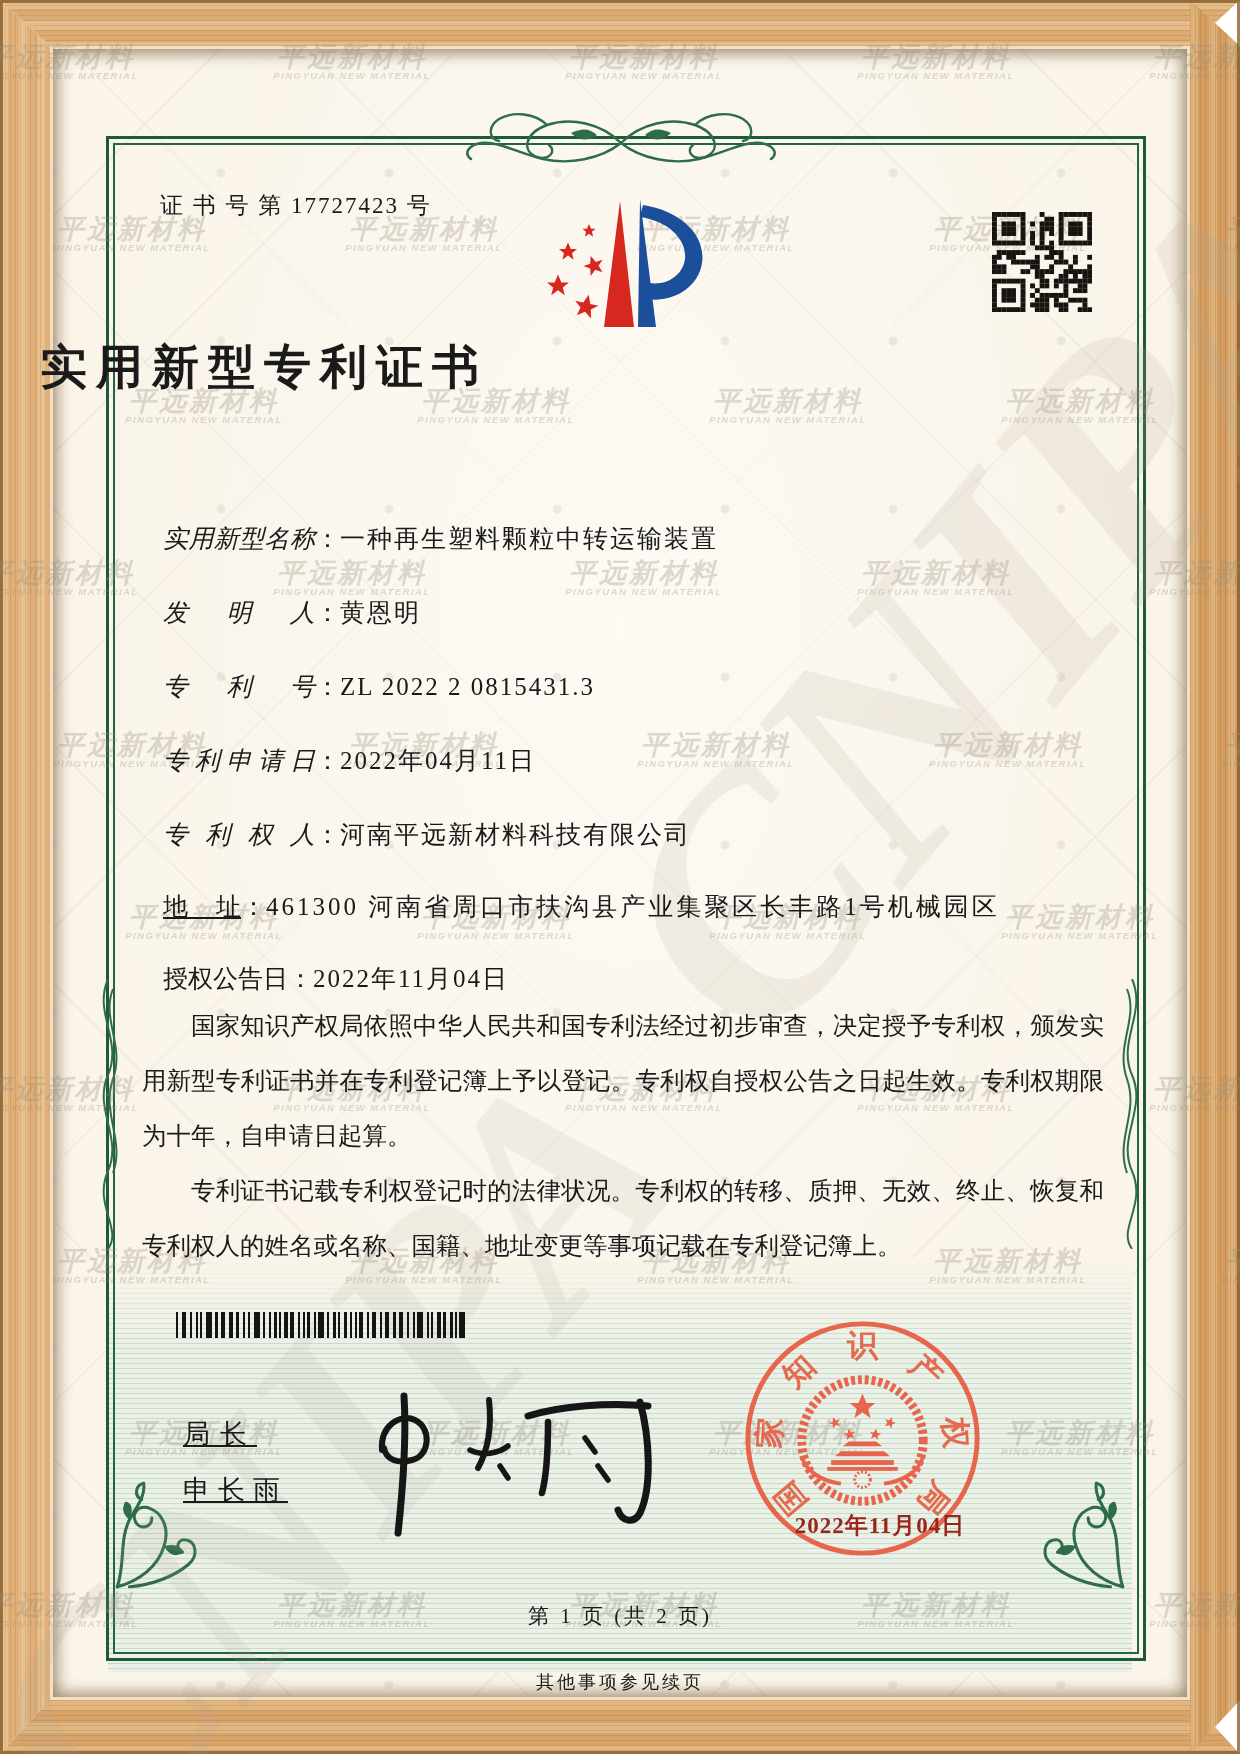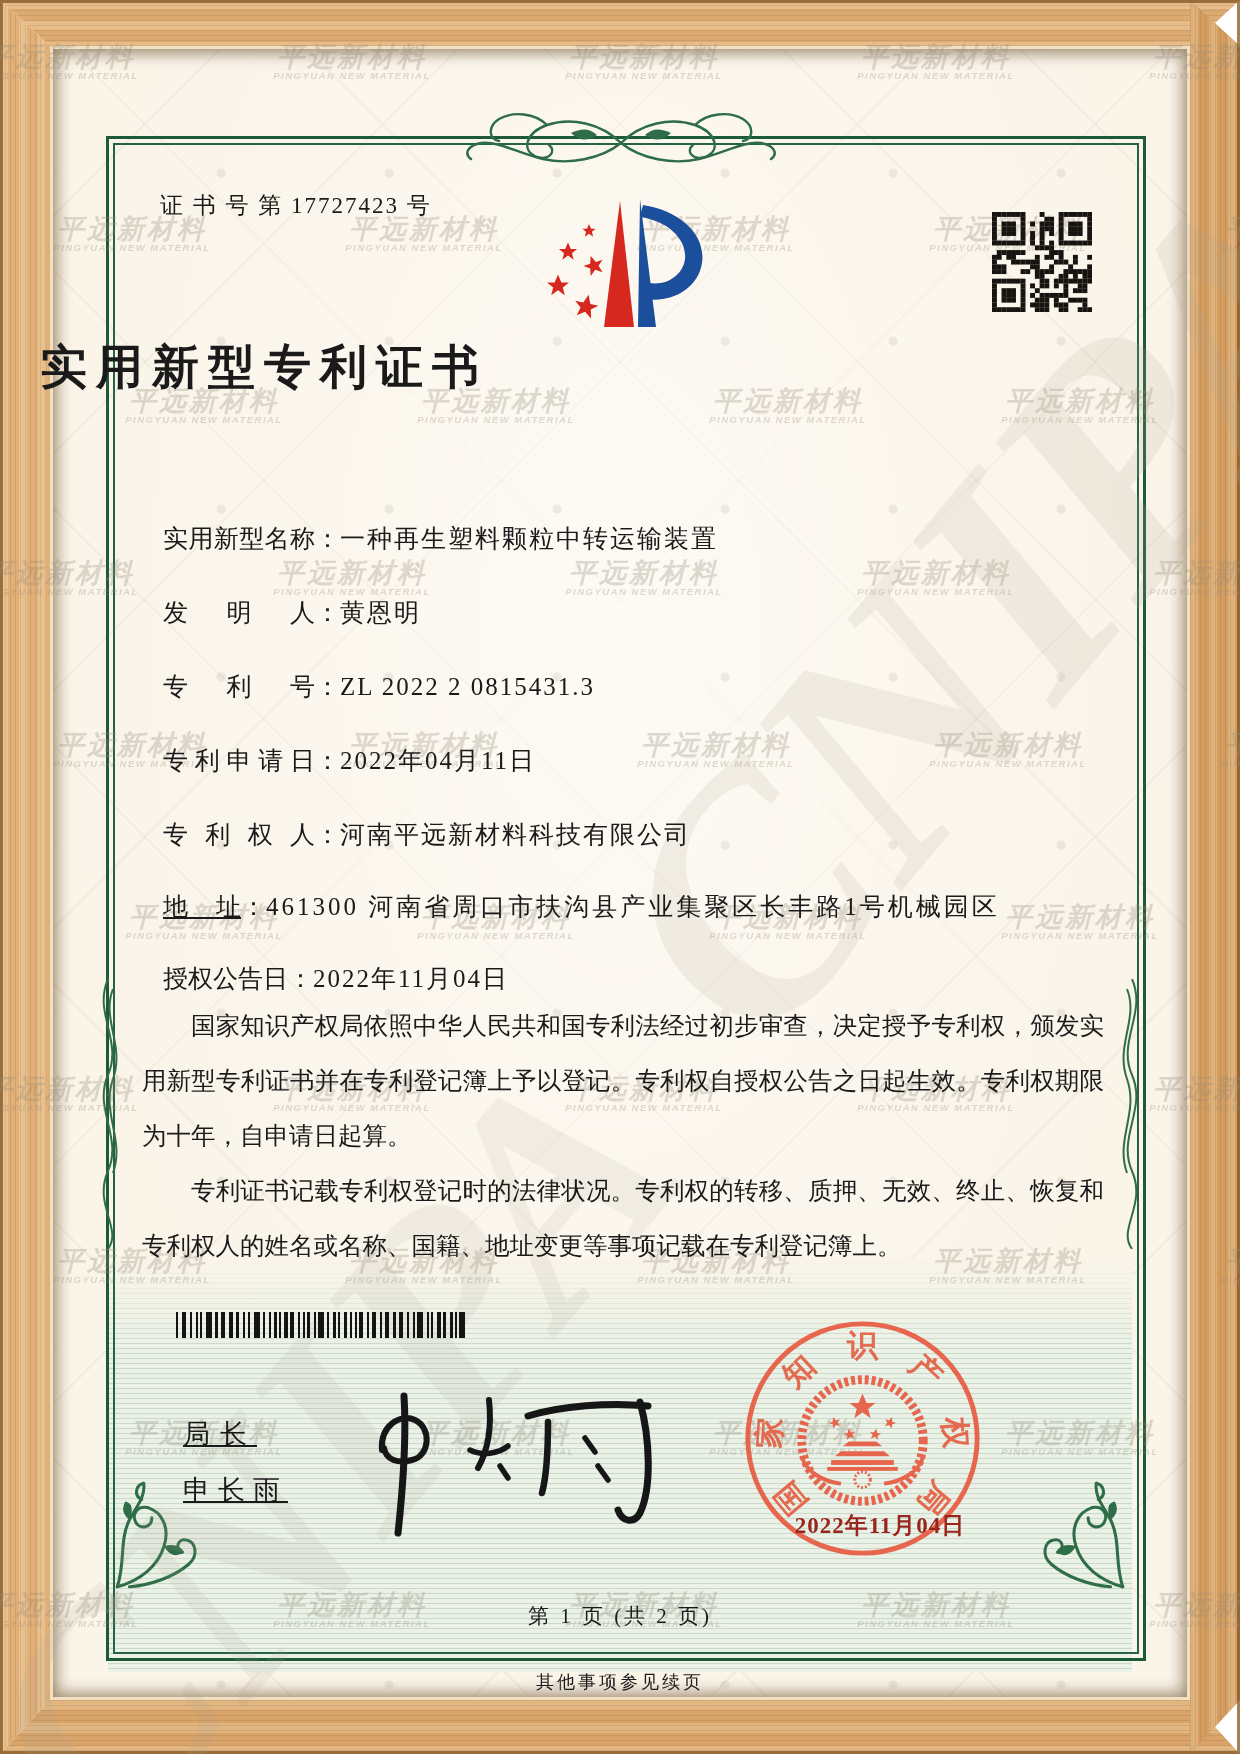--- a/index.html
+++ b/index.html
@@ -53,21 +53,21 @@
   .borderframe{position:absolute;left:53px;top:87px;width:1034px;height:1519px;
     border:3px solid #1d5a38;z-index:2;}
   .borderframe .inner{position:absolute;inset:4px;border:2px solid #256344;}
   .orn{position:absolute;z-index:2;}
   
   .content{position:absolute;inset:0;z-index:4;color:#1a1a1a;}
   .abs{position:absolute;}
   .certno{left:160px;top:190px;font-size:23px;letter-spacing:2px;}
   .title{left:0;right:0;top:336px;text-align:left;font-size:47px;font-weight:bold;letter-spacing:9px;padding-left:40px;}
   .frow{left:163px;font-size:25px;white-space:nowrap;}
-  .flabel{display:inline-block;width:152px;text-align:justify;text-align-last:justify;vertical-align:top;}
+  .flabel{display:inline-block;width:152px;text-align:justify;text-align-last:justify;vertical-align:top;font-style:italic;}
   .alabel{display:inline-block;width:78px;text-align:justify;text-align-last:justify;vertical-align:top;text-decoration:underline;}
   .fval{letter-spacing:2px;}
   .addrval{display:inline-block;width:780px;letter-spacing:3px;white-space:normal;
            vertical-align:top;line-height:38px;}
   .addr{line-height:38px;}
   .paras{left:142px;top:998px;width:962px;font-size:24.5px;line-height:55px;text-align:justify;}
   .paras p{margin:0;text-indent:2em;}
   .officer{left:183px;font-size:27px;letter-spacing:10px;text-decoration:underline;}
   .pageinfo{left:0;right:0;top:1602px;text-align:center;font-size:21px;letter-spacing:3px;}
   .note{left:0;right:0;top:1670px;text-align:center;font-size:18px;letter-spacing:3px;z-index:4;}

